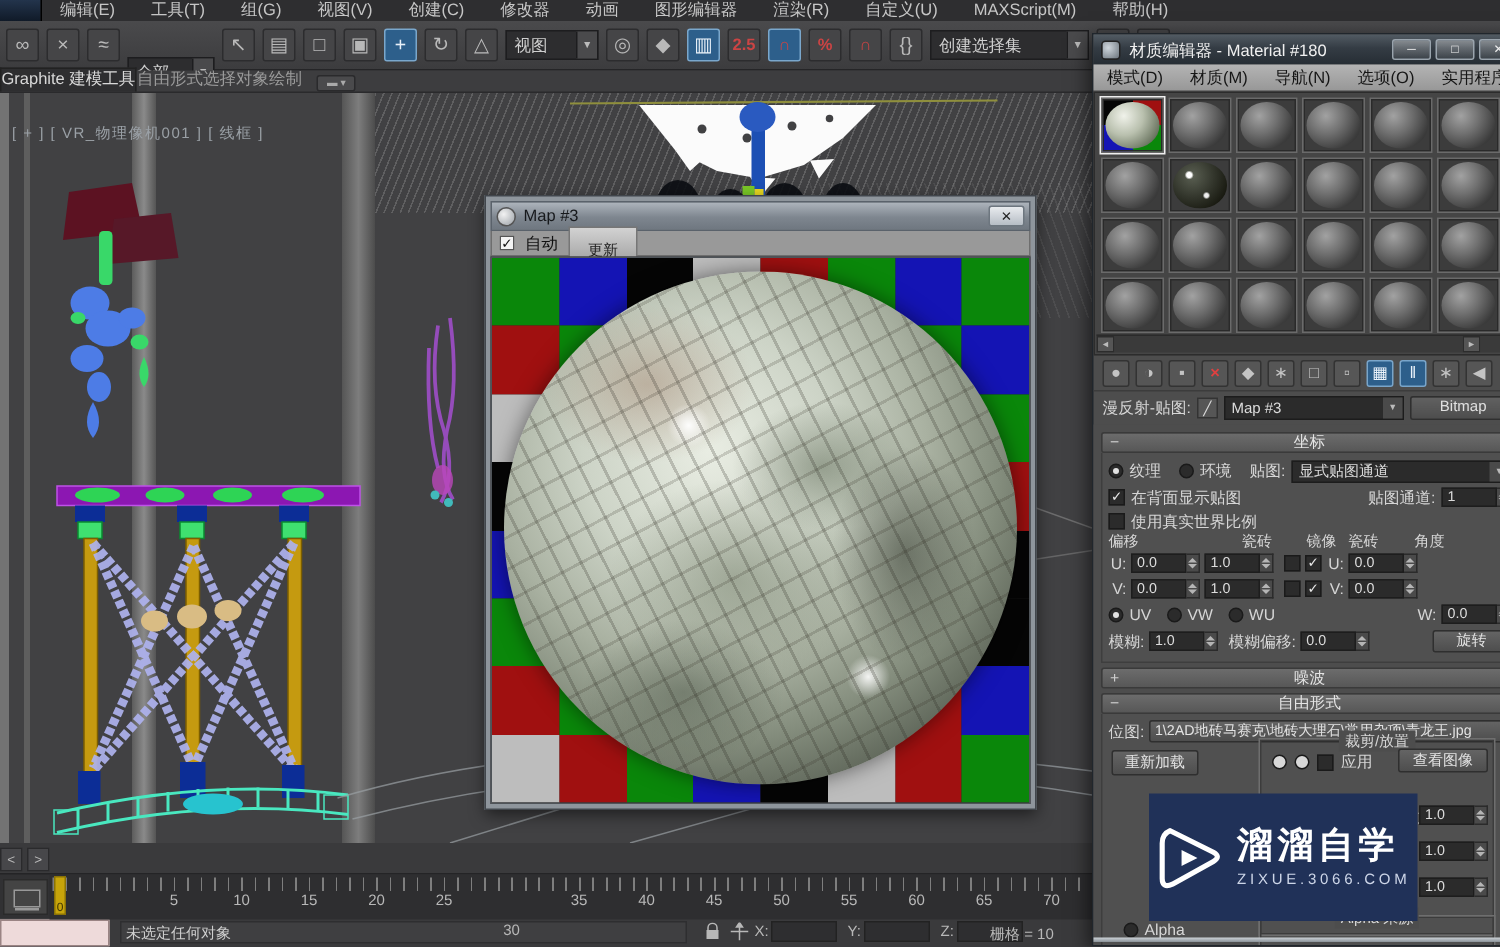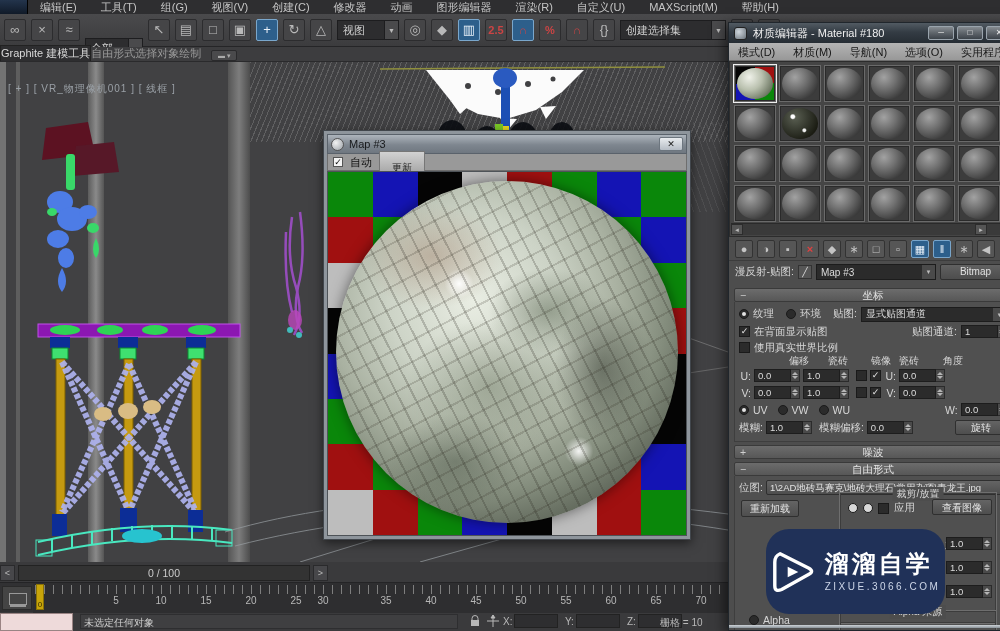--- a/index.html
+++ b/index.html
@@ -125,21 +125,21 @@
   .dd{height:15px;background:#2b2b2b;border:1px solid #1c1c1c;display:flex;align-items:center;}
   .dd span{flex:1;font-size:10px;color:#dcdcdc;padding:0 4px;white-space:nowrap;}
   .dd i{width:13px;height:100%;background:#4a4a4a;color:#bbb;font-size:6px;line-height:14px;text-align:center;font-style:normal;}
   .btn{background:linear-gradient(#646464,#4e4e4e);border:1px solid #2f2f2f;border-radius:2px;color:#e2e2e2;
     font-size:10px;text-align:center;}
   .grp{position:absolute;border:1px solid #6e6e6e;box-shadow:inset 0 0 0 1px #3c3c3c;}
   .grp>.gl{position:absolute;top:-6px;left:50%;transform:translateX(-50%);background:#4d4d4d;padding:0 4px;font-size:10px;color:#d6d6d6;white-space:nowrap;}
 
   .bitmap-body{position:relative;height:160px;border:1px solid #3e3e3e;border-top:none;background:#505050;}
   .wm{position:absolute;left:37px;top:506px;width:179px;height:85px;background:#203158;z-index:40;
-    display:flex;align-items:center;justify-content:center;gap:10px;border-radius:23px;}
+    display:flex;align-items:center;justify-content:center;gap:10px;}
   .wm-text .t1{font-size:24px;font-weight:bold;color:#fff;letter-spacing:3px;line-height:26px;}
   .wm-text .t2{font-size:10px;color:#cdd6e8;letter-spacing:2.5px;margin-top:4px;}
   .me-glow{position:absolute;left:0;top:602px;width:100%;height:3px;background:linear-gradient(#cdd3d8,#8a9298);z-index:41;}
 
   
   .time-slider{position:absolute;left:0;top:563px;width:728px;height:19px;background:#3a3a3c;display:flex;align-items:center;z-index:5;}
   .ts-arrow{width:15px;height:16px;background:#47474a;border:1px solid #2a2a2c;color:#bbb;font-size:9px;line-height:14px;text-align:center;}
   .ts-track{width:292px;height:16px;background:#333;border:1px solid #222;margin-left:3px;color:#ccc;font-size:10.5px;text-align:center;line-height:15px;}
   .trackbar{position:absolute;left:0;top:582px;width:728px;height:30px;background:#313133;z-index:5;border-top:1px solid #242426;}
   .tb-minibtn{position:absolute;left:2px;top:3px;width:30px;height:24px;background:#444;border:1px solid #2a2a2a;}
@@ -416,35 +416,34 @@
           <div class="ck" style="background: rgb(189, 189, 189);"></div>
           <div class="ck" style="background: rgb(160, 16, 16);"></div>
           <div class="ck" style="background: rgb(10, 135, 10);"></div>
         </div>
       <div class="sphere"></div>
     </div>
   </div>
 
   <div class="time-slider">
     <div class="ts-arrow">&lt;</div>
-    <div class="ts-track">0 / 100</div>
     <div class="ts-arrow" style="margin-left:3px">&gt;</div>
   </div>
 
   <div class="trackbar">
     <div class="tb-minibtn"></div>
     <div class="ruler" id="ruler">
       <div class="ruler-ticks"></div>
       <div class="tmarker">0</div>
     <div class="rnum" style="left: 73px;">5</div>
         <div class="rnum" style="left: 118px;">10</div>
         <div class="rnum" style="left: 163px;">15</div>
         <div class="rnum" style="left: 208px;">20</div>
         <div class="rnum" style="left: 253px;">25</div>
-        <div class="rnum" style="left: 280px;">30</div>
+        <div class="rnum" style="left: 298px; margin-top: 20px;">30</div>
         <div class="rnum" style="left: 343px;">35</div>
         <div class="rnum" style="left: 388px;">40</div>
         <div class="rnum" style="left: 433px;">45</div>
         <div class="rnum" style="left: 478px;">50</div>
         <div class="rnum" style="left: 523px;">55</div>
         <div class="rnum" style="left: 568px;">60</div>
         <div class="rnum" style="left: 613px;">65</div>
         <div class="rnum" style="left: 658px;">70</div>
         <div class="rnum" style="left: 703px;">75</div>
       </div>
@@ -618,21 +617,21 @@
           <span class="spin">
               <span class="sbox">1</span>
               <span class="sarr"></span>
             </span>
         </div>
         <div class="r" style="height:15px;gap:4px;">
           <div class="cb"></div>
           <span class="lab">使用真实世界比例</span>
         </div>
         <div class="r" style="height:12px;font-size:10px;">
-          <span style="width:70px;text-align:right">偏移</span>
+          <span style="width:70px;text-align:left">偏移</span>
           <span style="width:58px;text-align:center">瓷砖</span>
           <span style="width:28px;text-align:center">镜像</span>
           <span style="width:28px;text-align:center">瓷砖</span>
           <span style="width:60px;text-align:center">角度</span>
         </div>
         <div class="r" style="height:17px;gap:3px;">
           <span class="lab" style="width:12px;text-align:right">U:</span>
           <span class="spin">
               <span class="sbox">0.0</span>
               <span class="sarr"></span>

